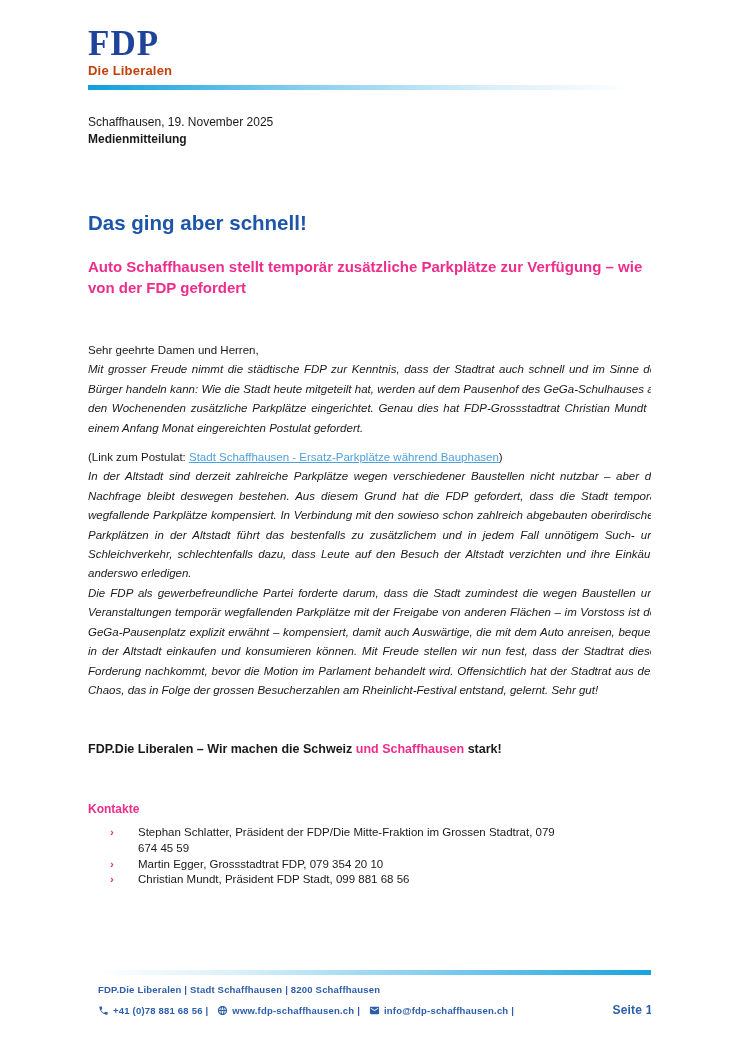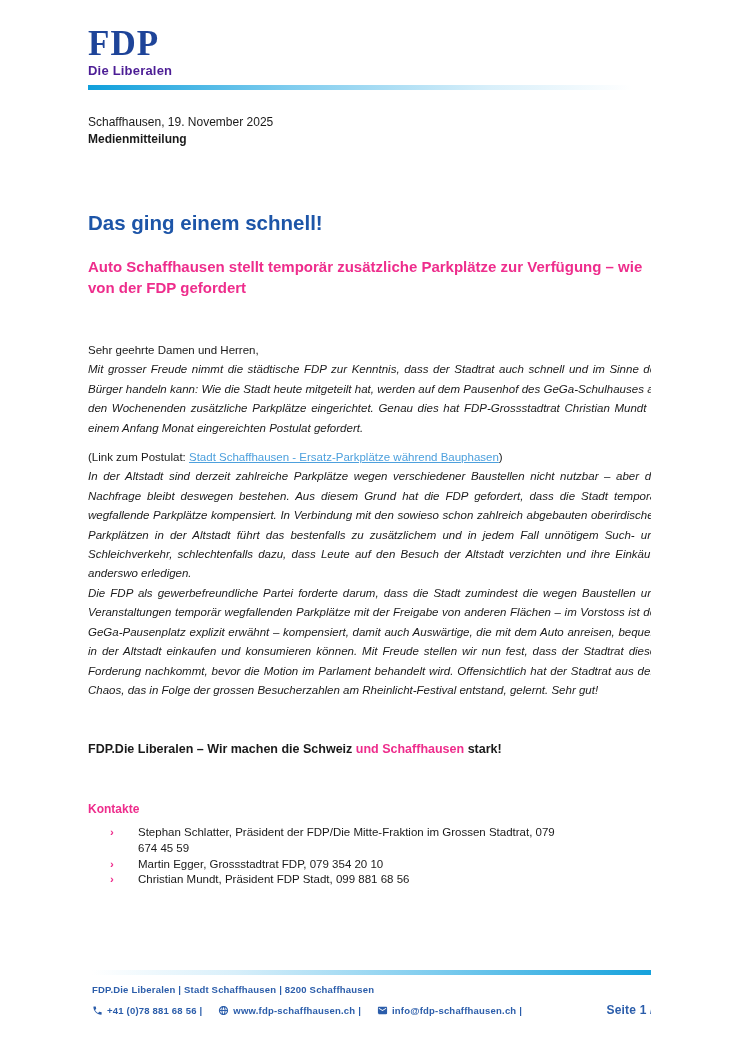--- a/index.html
+++ b/index.html
@@ -16,21 +16,21 @@
   
   .logo-block{padding-top:26px;}
   .logo-title{
     font-family:"Liberation Serif",serif;
     font-weight:bold;
     font-size:35px;line-height:36px;
     color:#1e4499;letter-spacing:1px;
   }
   .logo-subtitle{
     font-weight:bold;font-size:13px;line-height:15px;
-    color:#4c1d95;letter-spacing:.2px;margin-top:1px;
+    color:#c2410c;letter-spacing:.2px;margin-top:1px;
   }
   .header-bar{
     margin-top:7px;height:5px;width:572px;
     background:linear-gradient(90deg,#0f9fdb 0%,#7eccee 35%,#d8effa 70%,#ffffff 95%);
   }
 
   
   .date-block{margin-top:24px;font-size:12px;line-height:17px;}
   .date-line{font-weight:400;}
   .type-line{font-weight:bold;}
@@ -76,35 +76,35 @@
     list-style:none;margin:9px 0 0 0;padding:0;
     font-size:11.5px;line-height:15.6px;
   }
   ul.contact-list li{position:relative;padding-left:50px;}
   ul.contact-list .bullet{
     position:absolute;left:22px;top:0;
     color:#ee2d8c;font-weight:bold;
   }
 
   
-  .footer{position:absolute;left:92px;top:970px;width:572px;}
+  .footer{position:absolute;left:98px;top:970px;width:572px;}
   .footer-bar{
     height:5px;width:572px;
     background:linear-gradient(90deg,#ffffff 0%,#d8effa 25%,#7eccee 60%,#0f9fdb 100%);
   }
   .footer-line1{
     margin-top:9px;
     font-size:9.5px;font-weight:bold;color:#2b5daa;letter-spacing:.2px;
   }
   .footer-line2{
     margin-top:8px;
     display:flex;align-items:center;
     font-size:9.5px;font-weight:bold;color:#2b5daa;letter-spacing:.2px;
   }
-  .footer-line2 .seg{margin-right:16px;}
+  .footer-line2 .seg{margin-right:9px;}
   .footer-icon{width:11px;height:11px;margin-right:4px;flex:0 0 auto;}
   .footer-icon svg{display:block;width:11px;height:11px;fill:#2b5daa;}
   .footer-spacer{flex:1;}
   .page-num{font-size:12px;font-weight:bold;color:#2b5daa;}
 </style>
 </head>
 <body>
 
 <div class="page">
   <div class="content">
@@ -113,21 +113,21 @@
       <div class="logo-title">FDP</div>
       <div class="logo-subtitle">Die Liberalen</div>
     </div>
     <div class="header-bar"></div>
 
     <div class="date-block">
       <div class="date-line">Schaffhausen, 19. November 2025</div>
       <div class="type-line">Medienmitteilung</div>
     </div>
 
-    <div class="headline">Das ging einem schnell!</div>
+    <div class="headline">Das ging aber schnell!</div>
     <div class="subheadline">Auto Schaffhausen stellt temporär zusätzliche Parkplätze zur Verfügung – wie von der FDP gefordert</div>
 
     <div class="salutation">Sehr geehrte Damen und Herren,</div>
 
     <p class="body p1">Mit grosser Freude nimmt die städtische FDP zur Kenntnis, dass der Stadtrat auch schnell und im Sinne der Bürger handeln kann: Wie die Stadt heute mitgeteilt hat, werden auf dem Pausenhof des GeGa-Schulhauses an den Wochenenden zusätzliche Parkplätze eingerichtet. Genau dies hat FDP-Grossstadtrat Christian Mundt in einem Anfang Monat eingereichten Postulat gefordert.</p>
 
     <div class="link-line"><span>(Link zum Postulat: </span><a href="#" class="doc-link">Stadt Schaffhausen - Ersatz-Parkplätze während Bauphasen</a><span>)</span></div>
 
     <p class="body p2">In der Altstadt sind derzeit zahlreiche Parkplätze wegen verschiedener Baustellen nicht nutzbar – aber die Nachfrage bleibt deswegen bestehen. Aus diesem Grund hat die FDP gefordert, dass die Stadt temporär wegfallende Parkplätze kompensiert. In Verbindung mit den sowieso schon zahlreich abgebauten oberirdischen Parkplätzen in der Altstadt führt das bestenfalls zu zusätzlichem und in jedem Fall unnötigem Such- und Schleichverkehr, schlechtenfalls dazu, dass Leute auf den Besuch der Altstadt verzichten und ihre Einkäufe anderswo erledigen.</p>
     <p class="body p3">Die FDP als gewerbefreundliche Partei forderte darum, dass die Stadt zumindest die wegen Baustellen und Veranstaltungen temporär wegfallenden Parkplätze mit der Freigabe von anderen Flächen – im Vorstoss ist der GeGa-Pausenplatz explizit erwähnt – kompensiert, damit auch Auswärtige, die mit dem Auto anreisen, bequem in der Altstadt einkaufen und konsumieren können. Mit Freude stellen wir nun fest, dass der Stadtrat dieser Forderung nachkommt, bevor die Motion im Parlament behandelt wird. Offensichtlich hat der Stadtrat aus dem Chaos, das in Folge der grossen Besucherzahlen am Rheinlicht-Festival entstand, gelernt. Sehr gut!</p>

